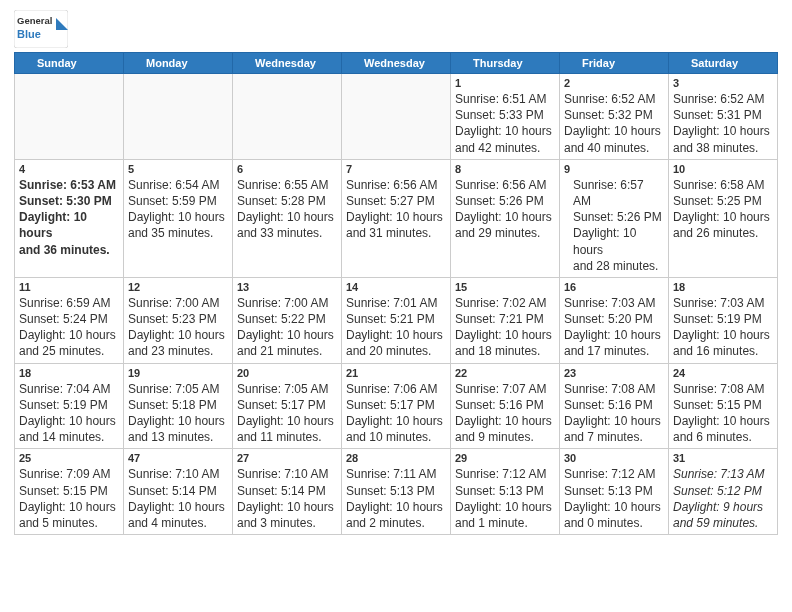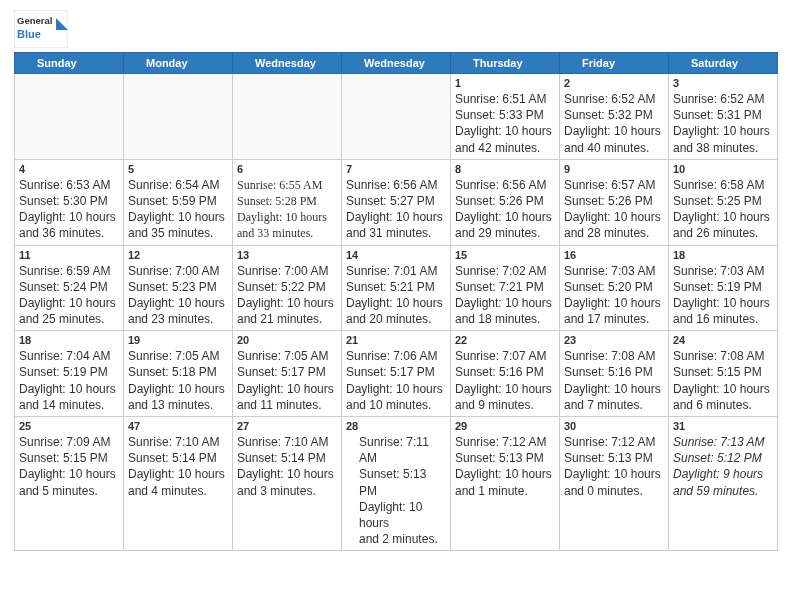--- a/index.html
+++ b/index.html
@@ -137,56 +137,56 @@
             <div class="day-num">3</div>
             <div class="day-info" style="white-space: pre-line;">Sunrise: 6:52 AM
 Sunset: 5:31 PM
 Daylight: 10 hours
 and 38 minutes.</div>
           </td>
         </tr>
         <tr class="week-row">
           <td>
             <div class="day-num">4</div>
-            <div class="day-info" style="white-space: pre-line;">Sunrise: 6:53 AM
+            <div class="day-info" style="white-space: pre-line; font-weight: bold;">Sunrise: 6:53 AM
 Sunset: 5:30 PM
 Daylight: 10 hours
 and 36 minutes.</div>
           </td>
           <td>
             <div class="day-num">5</div>
             <div class="day-info" style="white-space: pre-line;">Sunrise: 6:54 AM
 Sunset: 5:59 PM
 Daylight: 10 hours
 and 35 minutes.</div>
           </td>
           <td>
             <div class="day-num">6</div>
-            <div class="day-info" style="white-space: pre-line; font-family: Liberation Serif, serif;">Sunrise: 6:55 AM
+            <div class="day-info" style="white-space: pre-line;">Sunrise: 6:55 AM
 Sunset: 5:28 PM
 Daylight: 10 hours
 and 33 minutes.</div>
           </td>
           <td>
             <div class="day-num">7</div>
             <div class="day-info" style="white-space: pre-line;">Sunrise: 6:56 AM
 Sunset: 5:27 PM
 Daylight: 10 hours
 and 31 minutes.</div>
           </td>
           <td>
             <div class="day-num">8</div>
             <div class="day-info" style="white-space: pre-line;">Sunrise: 6:56 AM
 Sunset: 5:26 PM
 Daylight: 10 hours
 and 29 minutes.</div>
           </td>
           <td>
             <div class="day-num">9</div>
-            <div class="day-info" style="white-space: pre-line;">Sunrise: 6:57 AM
+            <div class="day-info" style="white-space: pre-line; margin-left: 9px;">Sunrise: 6:57 AM
 Sunset: 5:26 PM
 Daylight: 10 hours
 and 28 minutes.</div>
           </td>
           <td>
             <div class="day-num">10</div>
             <div class="day-info" style="white-space: pre-line;">Sunrise: 6:58 AM
 Sunset: 5:25 PM
 Daylight: 10 hours
 and 26 minutes.</div>
@@ -311,21 +311,21 @@
           </td>
           <td>
             <div class="day-num">27</div>
             <div class="day-info" style="white-space: pre-line;">Sunrise: 7:10 AM
 Sunset: 5:14 PM
 Daylight: 10 hours
 and 3 minutes.</div>
           </td>
           <td>
             <div class="day-num">28</div>
-            <div class="day-info" style="white-space: pre-line; margin-left: 13px;">Sunrise: 7:11 AM
+            <div class="day-info" style="white-space: pre-line;">Sunrise: 7:11 AM
 Sunset: 5:13 PM
 Daylight: 10 hours
 and 2 minutes.</div>
           </td>
           <td>
             <div class="day-num">29</div>
             <div class="day-info" style="white-space: pre-line;">Sunrise: 7:12 AM
 Sunset: 5:13 PM
 Daylight: 10 hours
 and 1 minute.</div>

